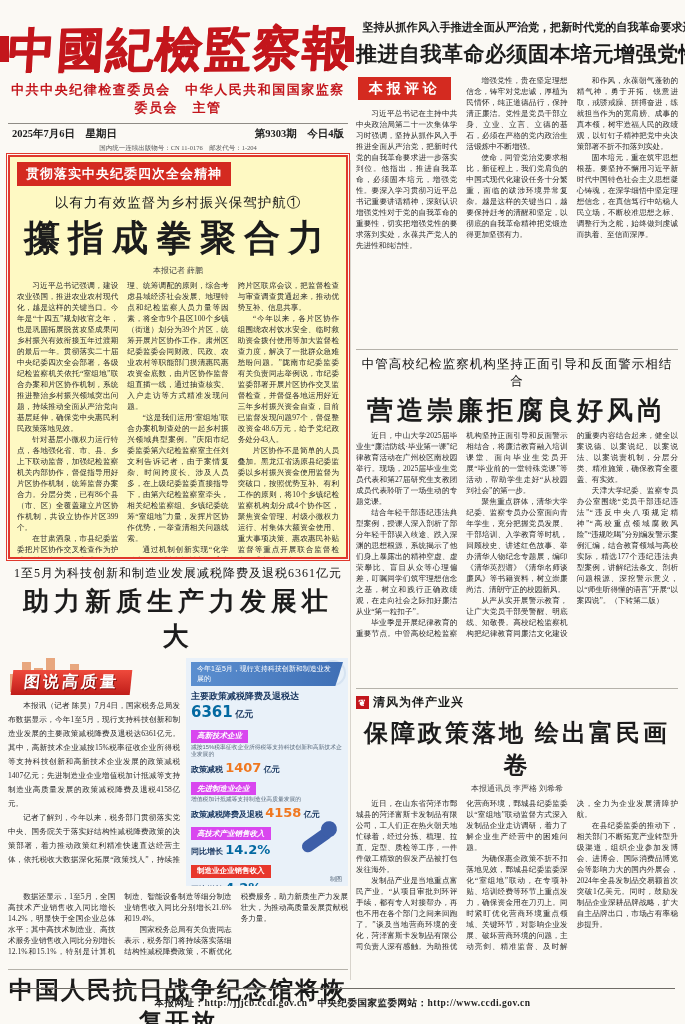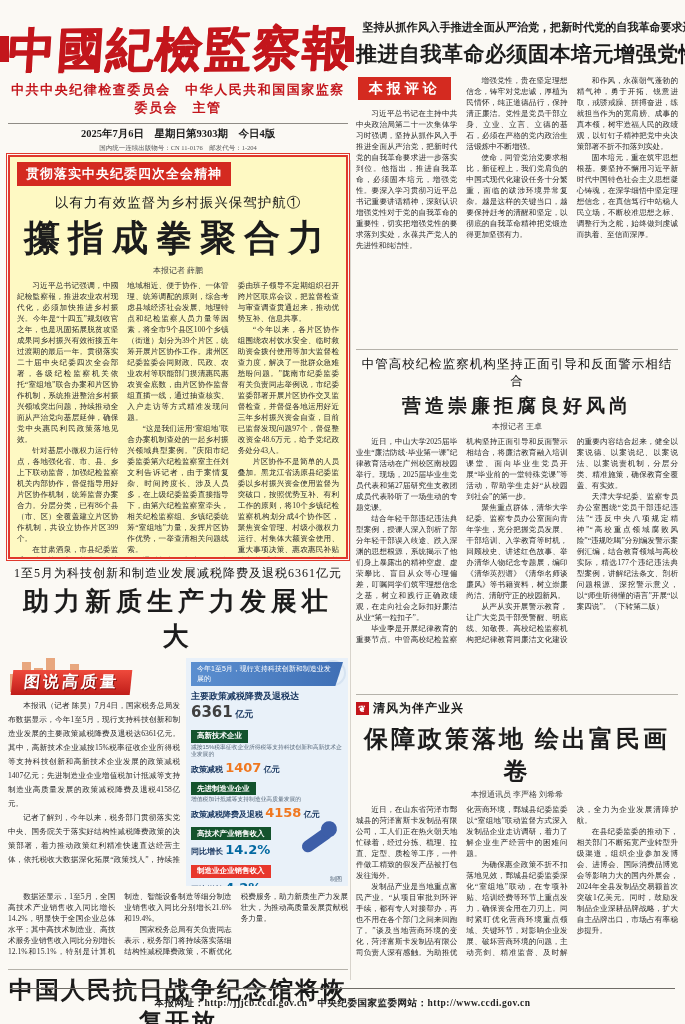--- a/index.html
+++ b/index.html
@@ -20,21 +20,21 @@
   .vdivider { position:absolute; left:350px; top:160px; bottom:44px; width:1px; background:#d8d4cc; }
 
   
   .masthead { position:relative; text-align:center; padding-top:24px; height:148px; }
   .np-title { font-size:47px; line-height:1; font-weight:900; color:#c3161c;
               letter-spacing:2px; transform:skewX(-4deg) rotate(-0.5deg);
               text-shadow:1px 0 #c3161c, 0 1px #c3161c; white-space:nowrap; }
   .seal { position:absolute; width:9px; height:26px; background:#c3161c; top:34px; }
   .seal.l { left:-8px; } .seal.r { right:-6px; }
   .supervisor { color:#c3161c; font-size:13px; letter-spacing:1.5px; margin-top:8px; font-weight:bold; }
-  .daterow { display:flex; justify-content:center; border-top:1px solid #8f8c86;
+  .daterow { display:flex; justify-content:space-between; border-top:1px solid #8f8c86;
              margin-top:6px; padding:3px 4px 0; font-size:10.5px; font-weight:bold; }
   .pubno { font-size:6.5px; color:#555; margin-top:3px; }
 
   
   .lead-box { border:2px solid #e0382c; outline:1px solid #e0382c; outline-offset:1px;
               margin-top:5px; padding:5px 7px 6px; height:404px; overflow:hidden; background:#fef9c3; }
   .lead-kicker { display:inline-block; background:#d42a20; color:#fff; font-weight:bold;
                  font-size:13px; padding:3px 9px; letter-spacing:1px; }
   .lead-series { text-align:center; font-size:13.5px; margin:8px 0 2px; letter-spacing:1px; }
   .lead-headline { text-align:center; font-size:36px; font-weight:900; letter-spacing:8px;
@@ -54,23 +54,23 @@
               font-weight:900; font-size:16px; letter-spacing:3px; padding:2px 12px;
               transform:skewX(-6deg); text-shadow:1px 1px 0 #7e0f0c; }
   .tax-intro { font-size:7.6px; line-height:14px; text-align:justify; height:168px; overflow:hidden; }
   .tax-intro p { text-indent:2em; }
   
   .info { position:relative; width:162px; background:#e9f1f9; overflow:hidden;
           font-family:"Liberation Sans",sans-serif; padding:4px 5px; }
   .info-banner { background:linear-gradient(90deg,#5b8fd0,#3f6fb5); color:#fff; font-size:7px;
                  padding:2px 6px; clip-path:polygon(0 0,100% 0,95% 100%,0 100%); }
   .info-total { font-size:9px; font-weight:bold; color:#17355e; margin:4px 0 3px; }
-  .info-total b { color:#404040; font-size:15px; font-family:"DejaVu Sans",sans-serif; }
+  .info-total b { color:#0369a1; font-size:15px; font-family:"DejaVu Sans",sans-serif; }
   .chip { display:inline-block; color:#fff; font-size:7.5px; font-weight:bold; padding:1.5px 6px; margin:2px 0 1px; }
-  .chip.teal { background:#14532d; }
+  .chip.teal { background:#d946ef;font-style:italic; }
   .chip.red { background:#e8372c; }
   .info-desc { font-size:5.8px; color:#5a6b7d; line-height:7.5px; }
   .info-line { font-size:8px; font-weight:bold; color:#17355e; margin:1px 0 2px; }
   .info-line b { color:#f07820; font-size:13px; font-family:"DejaVu Sans",sans-serif; }
   .info-line b.redv { color:#0369a1; }
   .info-credit { position:absolute; right:6px; bottom:2px; font-size:6px; color:#55677a; }
   .ring { position:absolute; border:2px solid #c3d6ea; border-radius:50%; }
   .arm { position:absolute; right:14px; bottom:40px; width:34px; height:12px; background:#3d5ea8;
          border-radius:6px; transform:rotate(-35deg); }
   .arm:after { content:""; position:absolute; right:-7px; top:-4px; width:16px; height:16px;
@@ -84,21 +84,21 @@
   
   .right-half { position:absolute; left:356px; top:20px; width:322px; }
   .cmt-kicker { font-size:11.5px; font-weight:bold; text-align:center; transform:scaleX(.96); white-space:nowrap; }
   .cmt-headline { font-size:21px; font-weight:900; text-align:center; letter-spacing:0.5px;
                   white-space:nowrap; margin:5px 0 7px; }
   .benbao { background:#d42a20; color:#fff; font-weight:900; font-size:14px; letter-spacing:4px;
             text-align:center; padding:6px 0; margin:2px 6px 8px 2px; }
   .cmt-body { height:268px; }
 
   .uni { border-top:1px solid #b5b2aa; margin-top:6px; padding-top:6px; }
-  .uni-headline { text-align:center; font-size:19px; font-weight:900; letter-spacing:4px; margin:3px 0 0; }
+  .uni-headline { text-align:center; font-size:26px; font-weight:900; letter-spacing:4px; margin:3px 0 0; }
   .uni-body { height:252px; margin-top:2px; }
 
   .ind { border-top:1px solid #b5b2aa; margin-top:6px; padding-top:5px; }
   .ind-tag { display:flex; align-items:center; gap:4px; font-size:12px; font-weight:bold; letter-spacing:1px; }
   .flag-ico { width:13px; height:13px; background:#c3161c; color:#fff; font-size:9px;
               display:flex; align-items:center; justify-content:center; }
   .ind-headline { text-align:center; font-size:24px; font-weight:900; letter-spacing:3px; margin:6px 0 0; }
   .ind-body { height:158px; }
 
   
@@ -124,21 +124,21 @@
       </div>
       <div class="pubno">国内统一连续出版物号：CN 11-0176　邮发代号：1-204</div>
     </div>
 
     <div class="lead-box">
       <span class="lead-kicker">贯彻落实中央纪委四次全会精神</span>
       <div class="lead-series">以有力有效监督为乡村振兴保驾护航①</div>
       <div class="lead-headline">攥指成拳聚合力</div>
       <div class="byline">本报记者 薛鹏</div>
       <div class="lead-body cols3 body-text">
-          <p>习近平总书记强调，中國紀檢監察報，推进农业农村现代化，必须加快推进乡村振兴。今年是“十四五”规划收官之年，也是巩固拓展脱贫攻坚成果同乡村振兴有效衔接五年过渡期的最后一年。贯彻落实二十届中央纪委四次全会部署，各级纪检监察机关依托“室组地”联合办案和片区协作机制，系统推进整治乡村振兴领域突出问题，持续推动全面从严治党向基层延伸，确保党中央惠民利民政策落地见效。</p>
+          <p>习近平总书记强调，建设农业强国，推进农业农村现代化，越是这样的关键当口。今年是“十四五”规划收官之年，也是巩固拓展脱贫攻坚成果同乡村振兴有效衔接五年过渡期的最后一年。贯彻落实二十届中央纪委四次全会部署，各级纪检监察机关依托“室组地”联合办案和片区协作机制，系统推进整治乡村振兴领域突出问题，持续推动全面从严治党向基层延伸，确保党中央惠民利民政策落地见效。</p>
           <p>针对基层小微权力运行特点，各地强化省、市、县、乡上下联动监督，加强纪检监察机关内部协作，督促指导用好片区协作机制，统筹监督办案合力。分层分类，已有86个县（市、区）全覆盖建立片区协作机制，共设立协作片区399个。</p>
           <p>在甘肃酒泉，市县纪委监委把片区协作交叉检查作为护航乡村振兴的具体举措，按照地域相近、便于协作、一体管理、统筹调配的原则，综合考虑县域经济社会发展、地理特点和纪检监察人员力量等因素，将全市9个县区100个乡镇（街道）划分为39个片区，统筹开展片区协作工作。肃州区纪委监委会同财政、民政、农业农村等职能部门摸清惠民惠农资金底数，由片区协作监督组直插一线，通过抽查核实、入户走访等方式精准发现问题。</p>
           <p>“这是我们运用‘室组地’联合办案机制查处的一起乡村振兴领域典型案例。”庆阳市纪委监委第六纪检监察室主任刘文利告诉记者，由于案情复杂、时间跨度长、涉及人员多，在上级纪委监委直接指导下，由第六纪检监察室牵头，相关纪检监察组、乡镇纪委统筹“室组地”力量，发挥片区协作优势，一举查清相关问题线索。</p>
           <p>通过机制创新实现“化学反应”，四川省彭州市纪委监委由班子领导不定期组织召开跨片区联席会议，把监督检查与审查调查贯通起来，推动优势互补、信息共享。</p>
           <p>“今年以来，各片区协作组围绕农村饮水安全、临时救助资金拨付使用等加大监督检查力度，解决了一批群众急难愁盼问题。”陇南市纪委监委有关负责同志举例说，市纪委监委部署开展片区协作交叉监督检查，并督促各地运用好近三年乡村振兴资金自查，目前已监督发现问题97个，督促整改资金48.6万元，给予党纪政务处分43人。</p>
           <p>片区协作不是简单的人员叠加。黑龙江省汤原县纪委监委以乡村振兴资金使用监督为突破口，按照优势互补、有利工作的原则，将10个乡镇纪检监察机构划分成4个协作区，聚焦资金管理、村级小微权力运行、村集体大额资金使用、重大事项决策、惠农惠民补贴监督等重点开展联合监督检查，重点了解村级资金管理使用情况，针对发现问题集中分析研判、督促整改落实。今年以来，各协作区开展联合监督30余次，发现并推动整改村级资金管理使用不规范、惠农申报不严格等问题11个。（下转第二版）</p>
         </div>
     </div>
 
     <div class="tax">
@@ -221,21 +221,20 @@
             <p>使命，同管党治党要求相比，新征程上，我们党肩负的中国式现代化建设任务十分繁重，面临的跋涉环境异常复杂。越是这样的关键当口，越要保持赶考的清醒和坚定，以彻底的自我革命精神把党锻造得更加坚强有力。</p>
             <p>和作风，永葆朝气蓬勃的精气神，勇于开拓、锐意进取，戒骄戒躁、拼搏奋进，练就担当作为的宽肩膀、成事的真本领，树牢造福人民的政绩观，以钉钉子精神把党中央决策部署不折不扣落到实处。</p>
             <p>固本培元，重在筑牢思想根基。要坚持不懈用习近平新时代中国特色社会主义思想凝心铸魂，在深学细悟中坚定理想信念，在真信笃行中站稳人民立场，不断校准思想之标、调整行为之舵，始终做到虔诚而执着、至信而深厚。</p>
           </div>
       </div>
     </div>
 
     <div class="uni">
       <div class="kicker-line">中管高校纪检监察机构坚持正面引导和反面警示相结合</div>
       <div class="uni-headline">营造崇廉拒腐良好风尚</div>
-      <div class="byline">本报记者 王卓</div>
       <div class="uni-body cols3 body-text">
           <p>近日，中山大学2025届毕业生“廉洁防线·毕业第一课”纪律教育活动在广州校区南校园举行。现场，2025届毕业生党员代表和第27届研究生支教团成员代表聆听了一场生动的专题党课。</p>
           <p>结合年轻干部违纪违法典型案例，授课人深入剖析了部分年轻干部误入歧途、跌入深渊的思想根源，系统揭示了他们身上暴露出的精神空虚、虚荣攀比、盲目从众等心理偏差，叮嘱同学们筑牢理想信念之基，树立和践行正确政绩观，在走向社会之际扣好廉洁从业“第一粒扣子”。</p>
           <p>毕业季是开展纪律教育的重要节点。中管高校纪检监察机构坚持正面引导和反面警示相结合，将廉洁教育融入培训课堂、面向毕业生党员开展“毕业前的一堂特殊党课”等活动，帮助学生走好“从校园到社会”的第一步。</p>
           <p>聚焦重点群体，清华大学纪委、监察专员办公室面向青年学生，充分把握党员发展、干部培训、入学教育等时机，回顾校史、讲述红色故事、举办清华人物纪念专题展，编印《清华英烈谱》《清华名师谈廉风》等书籍资料，树立崇廉尚洁、清朗守正的校园新风。</p>
           <p>从严从实开展警示教育，让广大党员干部受警醒、明底线、知敬畏。高校纪检监察机构把纪律教育同廉洁文化建设的重要内容结合起来，健全以案说德、以案说纪、以案说法、以案说责机制，分层分类、精准施策，确保教育全覆盖、有实效。</p>
           <p>天津大学纪委、监察专员办公室围绕“党员干部违纪违法”“违反中央八项规定精神”“高校重点领域腐败风险”“违规吃喝”分别编发警示案例汇编，结合教育领域与高校实际，精选177个违纪违法典型案例，讲解纪法条文、剖析问题根源、深挖警示意义，以“师生听得懂的语言”开展“以案四说”。（下转第二版）</p>
         </div>
     </div>
 

